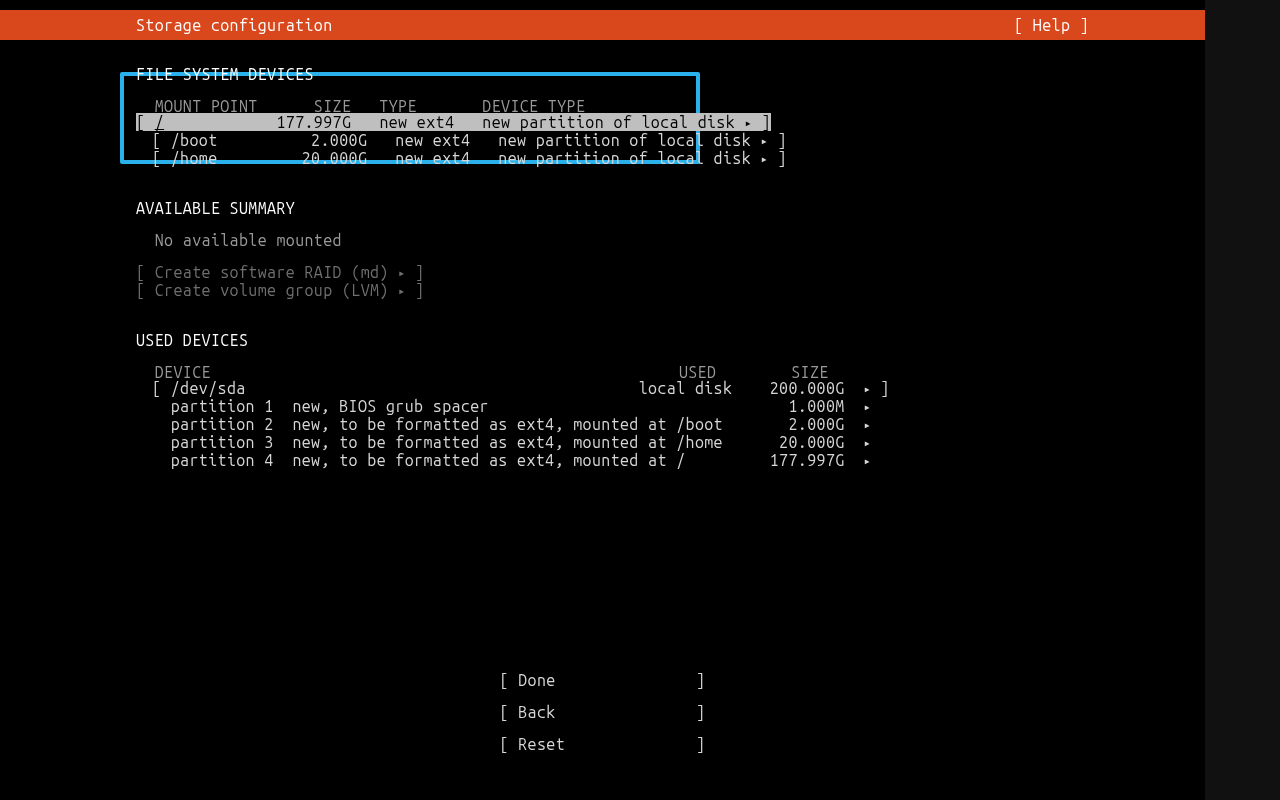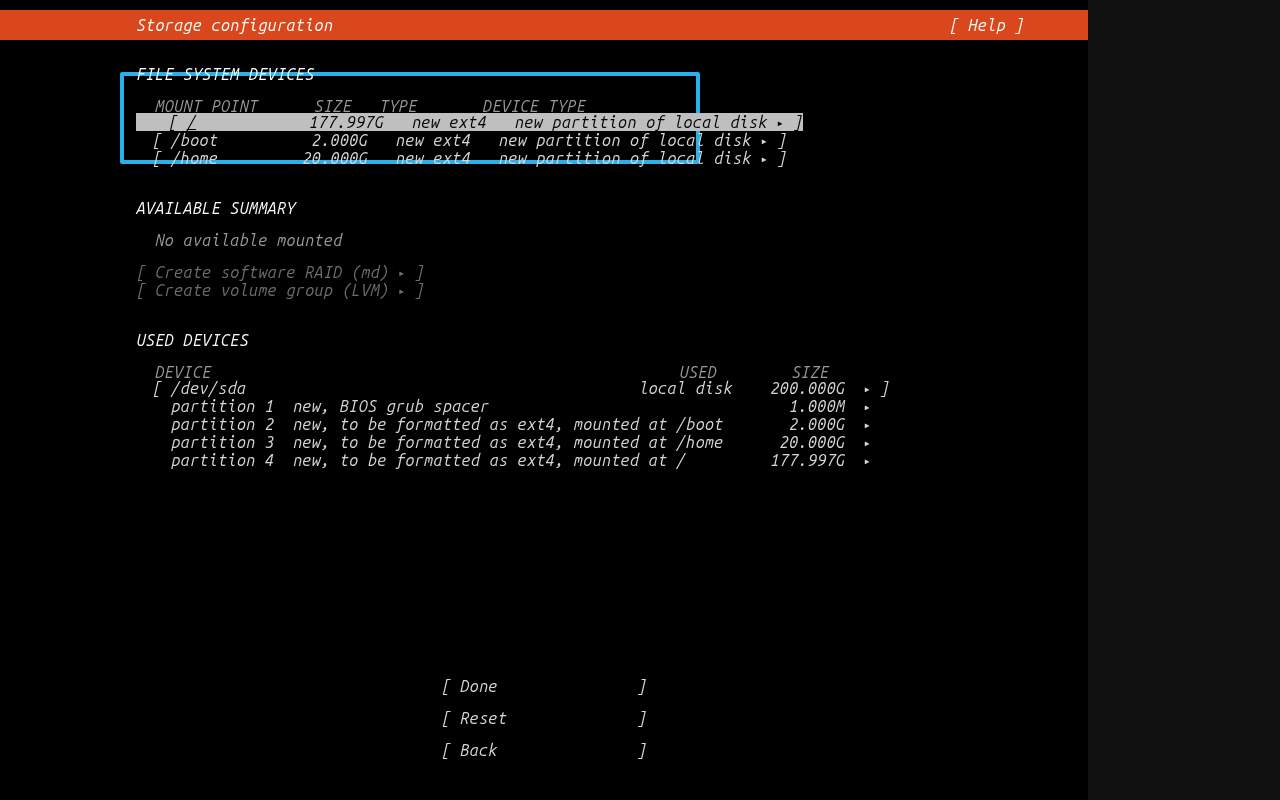--- a/index.html
+++ b/index.html
@@ -9,40 +9,39 @@
     --fg-dim:#9a9a9a;
     --fg-dark:#6f6f6f;
     --bg:#000000;
     --sel:#bfbfbf;
     --sel-text:#000000;
     --highlight-box:#2ab0eb;
   }
   html,body{margin:0;padding:0;width:1280px;height:800px;background:#111;overflow:hidden;}
   .screen{
     position:relative;
-    width:1088px;height:800px;
+    width:1205px;height:800px;
     background:var(--bg);
     font-family:"Ubuntu Mono","DejaVu Sans Mono","Courier New",monospace;
     font-size:16px;
     line-height:16px;
     letter-spacing:0.4px;
     color:var(--fg);
-    font-style:italic;
   }
   .topbar-black{height:10px;background:#000;width:100%;}
   .topbar{
     height:30px;width:100%;
     background:var(--orange);
     color:var(--orange-text);
     display:flex;align-items:center;
     gap:0;
   }
   .topbar .title{padding-left:136px;}
   .topbar .spacer{flex:1;}
-  .topbar .help{padding-right:64px;cursor:pointer;}
+  .topbar .help{padding-right:116px;cursor:pointer;}
   .section{white-space:pre;}
 
   .content{
     position:absolute;
     left:136px;
     top:50px;
     white-space:pre;
   }
   .dim{color:var(--fg-dim);}
   .dimmer{color:var(--fg-dark);}
@@ -51,30 +50,29 @@
 
   .box{
     position:absolute;
     border:4px solid var(--highlight-box);
     border-radius:2px;
   }
 
   .selrow{
     background:var(--sel);
     color:var(--sel-text);
-    padding-left:32px;
   }
   .selrow .arrow{color:#000;}
   .arrow{font-size:12px;display:inline-block;transform:translateY(-1px);}
   .row{height:16px;}
 
   .footer{
     position:absolute;
     left:0;right:0;
-    bottom:10px;
+    bottom:16px;
     text-align:center;
     white-space:pre;
   }
   .footer .btn{display:block;margin:0 auto;}
 </style>
 </head>
 <body>
 
 <div class="screen">
   <div class="topbar-black"></div>
@@ -108,16 +106,16 @@
 <span id="used-header-line" class="dim">  DEVICE                                                  USED        SIZE</span>
 <span id="used-disk-line"><span class="fg">[ /dev/sda                                          local disk    200.000G  <span class="arrow">▸</span> ]</span></span>
 <span id="used-partitions"><span class="fg">  partition 1  new, BIOS grub spacer                                1.000M  <span class="arrow">▸</span></span>
 <span class="fg">  partition 2  new, to be formatted as ext4, mounted at /boot       2.000G  <span class="arrow">▸</span></span>
 <span class="fg">  partition 3  new, to be formatted as ext4, mounted at /home      20.000G  <span class="arrow">▸</span></span>
 <span class="fg">  partition 4  new, to be formatted as ext4, mounted at /         177.997G  <span class="arrow">▸</span></span></span>
   </div>
 
   <div class="footer">
 <span class="btn fg">[ Done               ]</span>
+<span class="btn fg">[ Back               ]</span>
 <span class="btn fg">[ Reset              ]</span>
-<span class="btn fg">[ Back               ]</span>
   </div>
 </div>
 
 </body></html>

